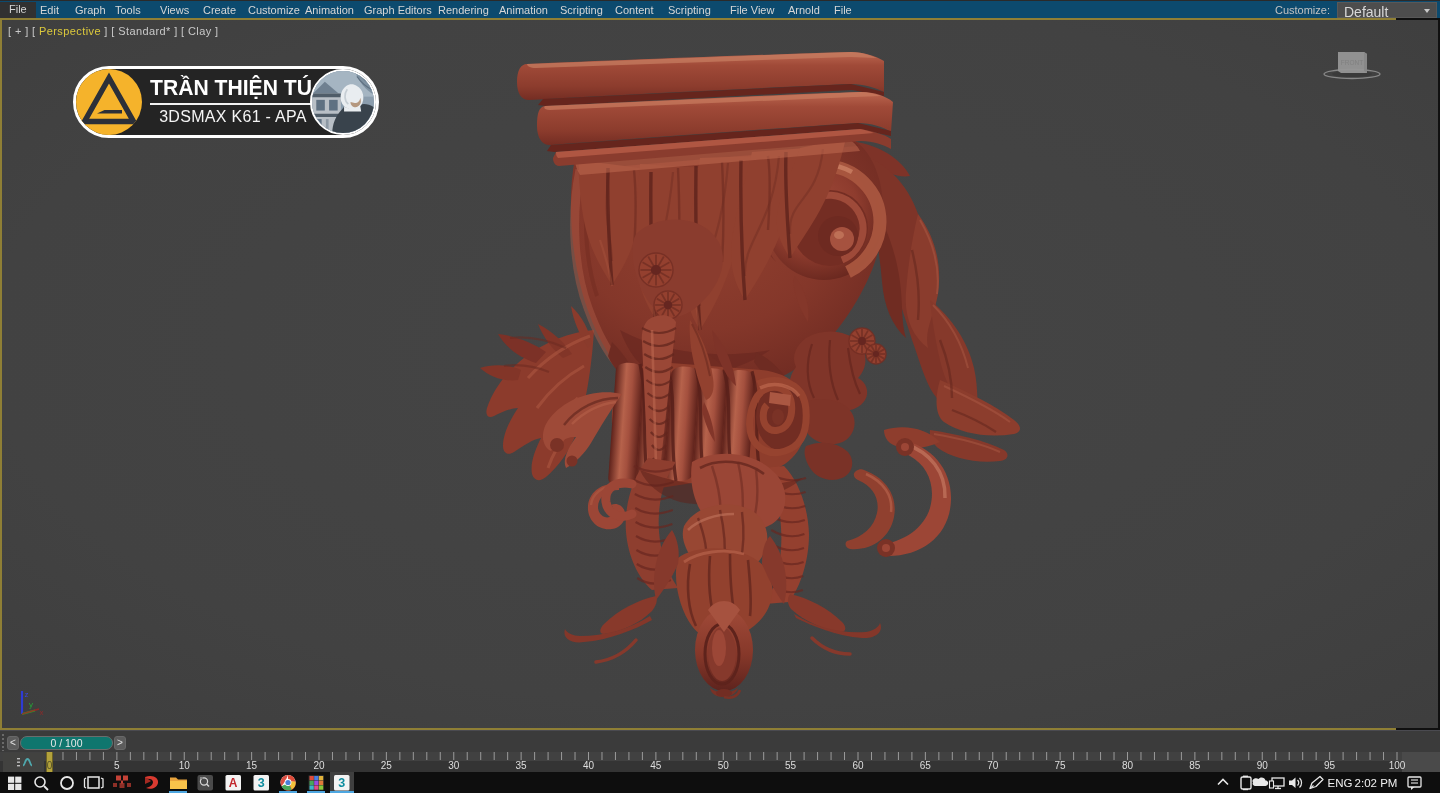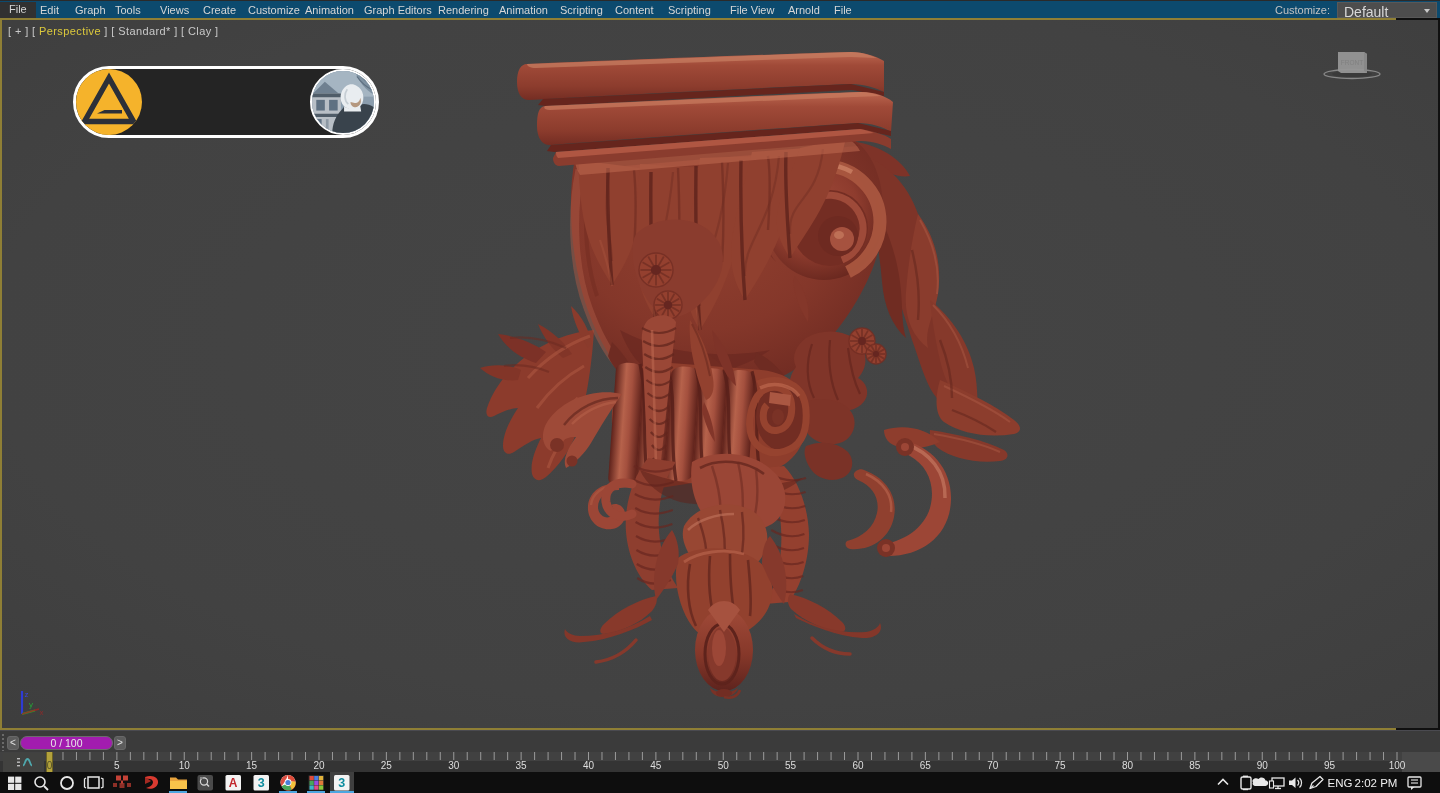--- a/index.html
+++ b/index.html
@@ -32,21 +32,21 @@
   #wmtext .l2{margin-top:3px;font-size:16px;color:#f4f4f4;white-space:nowrap;letter-spacing:0.3px;}
   #wmphoto{position:absolute;right:0px;top:0px;width:66px;height:66px;border-radius:50%;
     border:2px solid #fff;overflow:hidden;background:#8fa0ae;}
   
   #timerow{position:absolute;left:0;top:730px;width:1440px;height:22px;background:#3b3b3b;
     border-top:1px solid #4a4a50;}
   #tbtn-l,#tbtn-r{position:absolute;top:5px;width:12px;height:14px;background:#5c5c5c;border:1px solid #686868;
     border-radius:3px;color:#e2e2e2;font-size:10px;line-height:12px;text-align:center;}
   #tbtn-l{left:7px;}
   #tbtn-r{left:114px;}
-  #tslider{position:absolute;left:20px;top:5px;width:93px;height:14px;background:#a21caf;border:1px solid #6c6c6c;
+  #tslider{position:absolute;left:20px;top:5px;width:93px;height:14px;background:#0f766e;border:1px solid #6c6c6c;
     border-radius:7px;color:#e8e8e8;font-size:10.5px;line-height:12px;text-align:center;}
   #tsplit{position:absolute;left:1px;top:2px;width:4px;height:18px;
     background-image:radial-gradient(circle, #6a6a6a 30%, transparent 32%);background-size:4px 4px;}
   
   #trackbar{position:absolute;left:0;top:752px;width:1440px;height:20px;background:#343434;}
   #tbleft{position:absolute;left:3px;top:1px;width:41px;height:19px;background:#424240;}
   
   #taskbar{position:absolute;left:0;top:772px;width:1440px;height:21px;background:#0e0e0e;}
 </style>
 </head>
@@ -386,20 +386,25 @@
 </g>
 </svg>
     <div id="vplabel">[ + ] [ <span class="yel">Perspective</span> ] [ Standard* ] [ Clay ]</div>
 
     <div id="wm">
       <div id="wmcir">
         <svg width="66" height="66" viewBox="0 0 66 66">
           <path d="M33 9 L57.5 52.5 L8.5 52.5 Z" fill="none" stroke="#2c3038" stroke-width="5.5" stroke-linejoin="miter"></path>
           <path d="M21 44.5 L46 44.5 L46 41 L28.5 41 Z" fill="#2c3038"></path>
         </svg>
+      </div>
+      <div id="wmtext">
+        <div class="l1">TRẦN THIỆN TÚ</div>
+        <div class="rule"></div>
+        <div class="l2">3DSMAX K61 - APA</div>
       </div>
       <div id="wmphoto">
         <svg width="62" height="62" viewBox="0 0 58 58" preserveAspectRatio="xMidYMid slice">
           <rect x="0" y="0" width="58" height="58" fill="#8b9dad"></rect>
           <rect x="0" y="0" width="58" height="24" fill="#a5b5c2"></rect>
           <path d="M40 0 L58 0 L58 22 C50 18 44 10 40 0 Z" fill="#7e91a1"></path>
           <path d="M44 2 C48 8 53 12 58 14 M42 5 C46 11 51 15 57 18" stroke="#5f7182" stroke-width="1" fill="none"></path>
           <path d="M0 22 L12 10 L26 22 Z" fill="#6f8090"></path>
           <rect x="0" y="21" width="27" height="37" fill="#b8bfc6"></rect>
           <path d="M0 21 L27 21 L27 24.5 L0 24.5 Z" fill="#4f5c68"></path>

